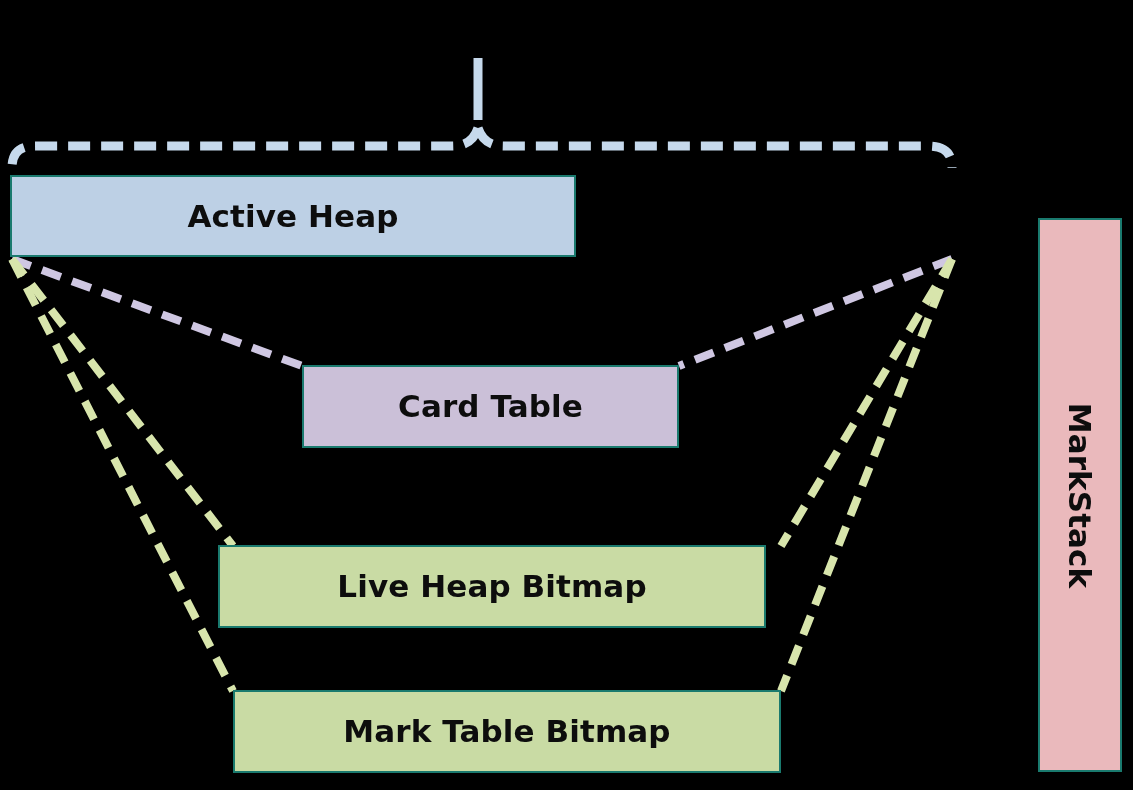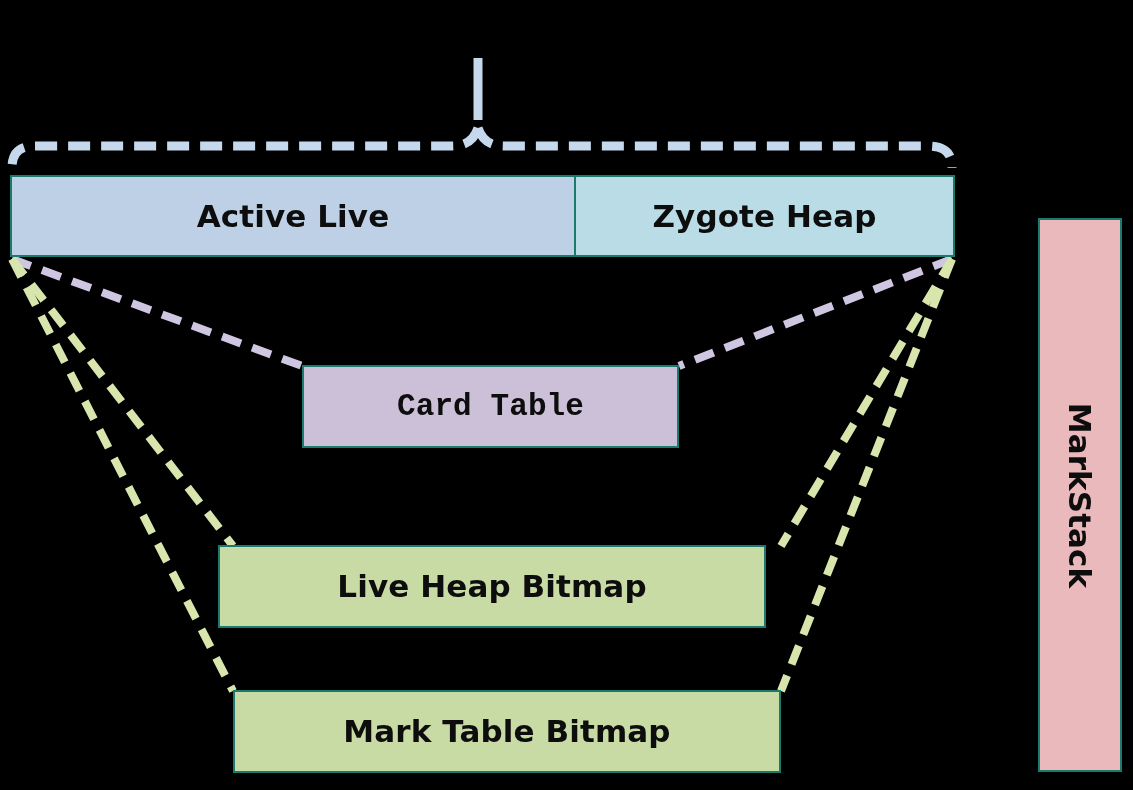--- a/index.html
+++ b/index.html
@@ -43,21 +43,20 @@
     background: #bdd0e5;
     border-right-width: 2px;
   }
   #node-zygote-heap {
     left: 574px; top: 175px;  width: 381px;  height: 82px;
     background: #b9dce6;
   }
   #node-card-table {
     left: 302px; top: 365px;  width: 377px;  height: 83px;
     background: #cbc0d8;
-    font-family: Liberation Mono, monospace;
   }
   #node-live-heap-bitmap {
     left: 218px; top: 545px;  width: 548px;  height: 83px;
     background: #c9dba4;
   }
   #node-mark-heap-bitmap {
     left: 233px; top: 690px;  width: 548px;  height: 83px;
     background: #c9dba4;
   }
   #node-mark-stack {
@@ -96,26 +95,23 @@
     <g>
       <path d="M 12 259 L 233 546" fill="none" stroke="#d8e5ac" stroke-width="8" stroke-dasharray="20 12" stroke-linecap="butt"></path>
       <path d="M 952 259 L 781 546" fill="none" stroke="#d8e5ac" stroke-width="8" stroke-dasharray="20 12" stroke-linecap="butt"></path>
       <path d="M 12 259 L 233 691" fill="none" stroke="#d8e5ac" stroke-width="8" stroke-dasharray="20 12" stroke-linecap="butt"></path>
       <path d="M 952 259 L 781 691" fill="none" stroke="#d8e5ac" stroke-width="8" stroke-dasharray="20 12" stroke-linecap="butt"></path>
     </g>
 
   </svg>
 
   <div class="node" id="node-active-heap">
-    <span>Active Live</span>
+    <span>Active Heap</span>
   </div>
 
-  <div class="node" id="node-zygote-heap">
-    <span>Zygote Heap</span>
-  </div>
 
   <div class="node" id="node-card-table">
     <span>Card Table</span>
   </div>
 
   <div class="node" id="node-live-heap-bitmap">
     <span>Live Heap Bitmap</span>
   </div>
 
   <div class="node" id="node-mark-heap-bitmap">

